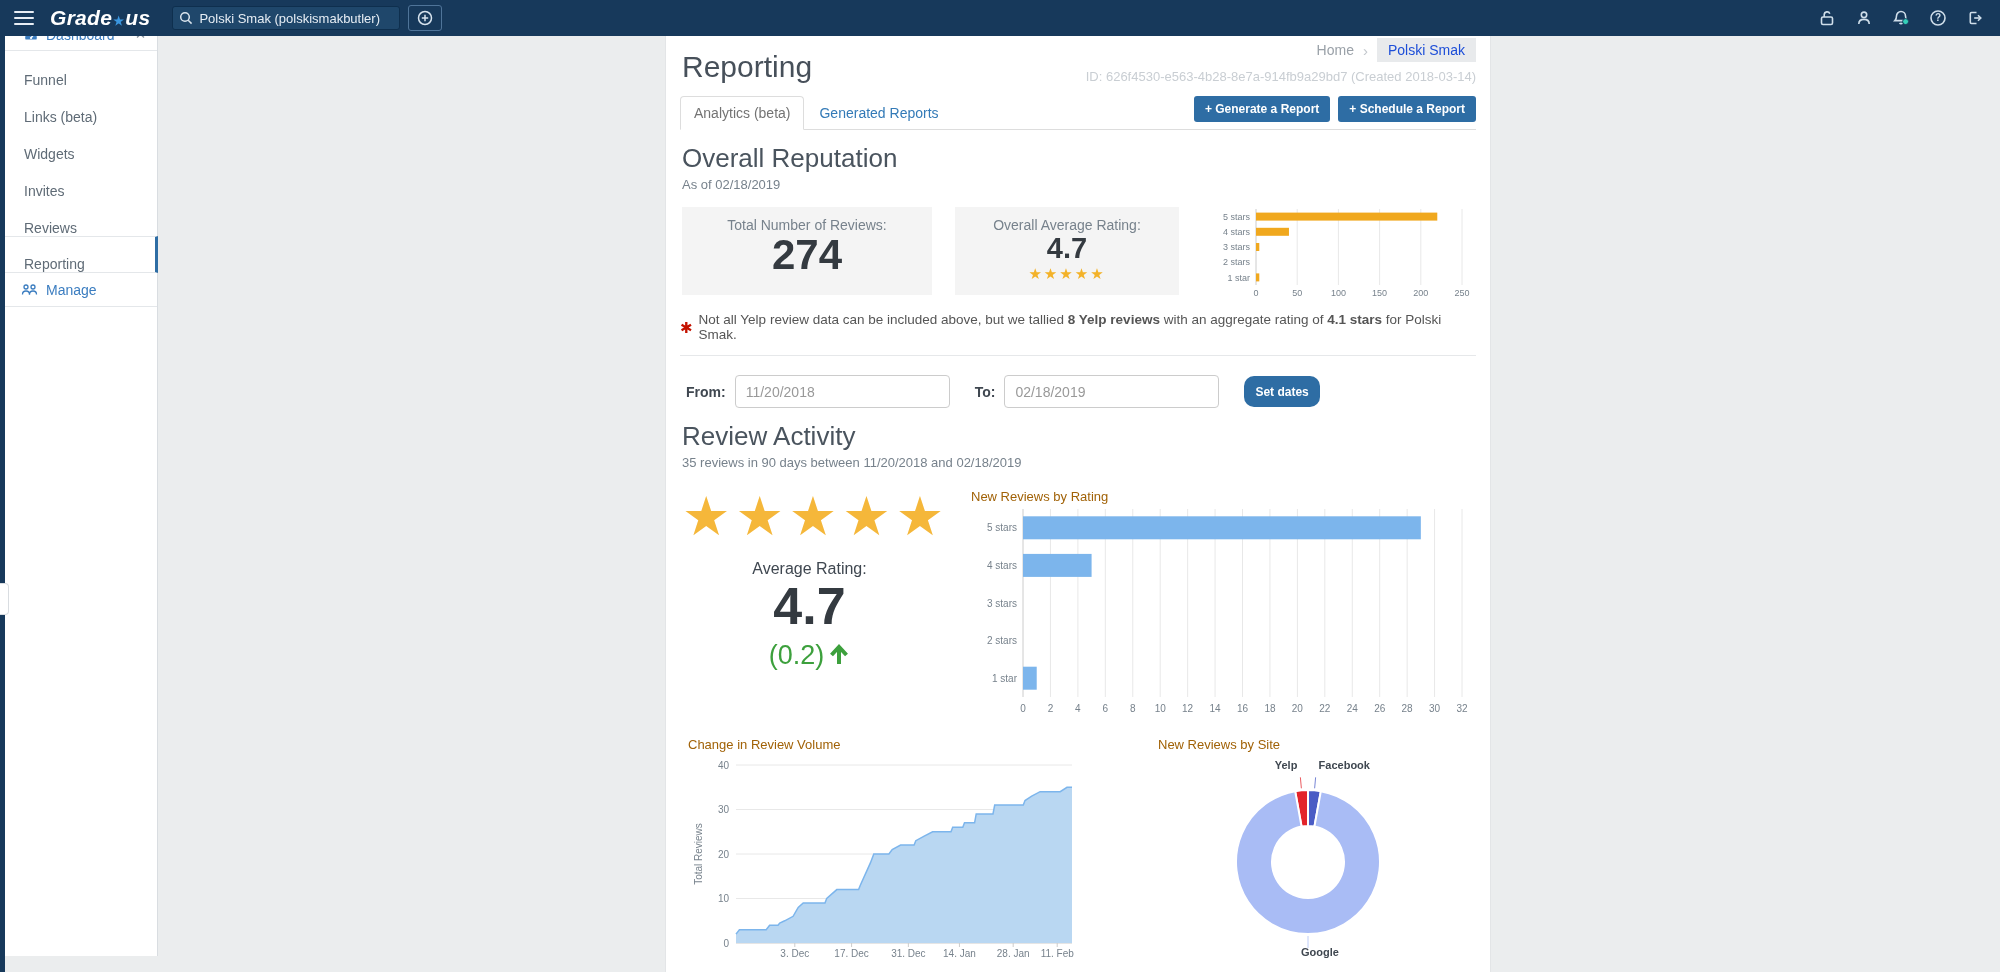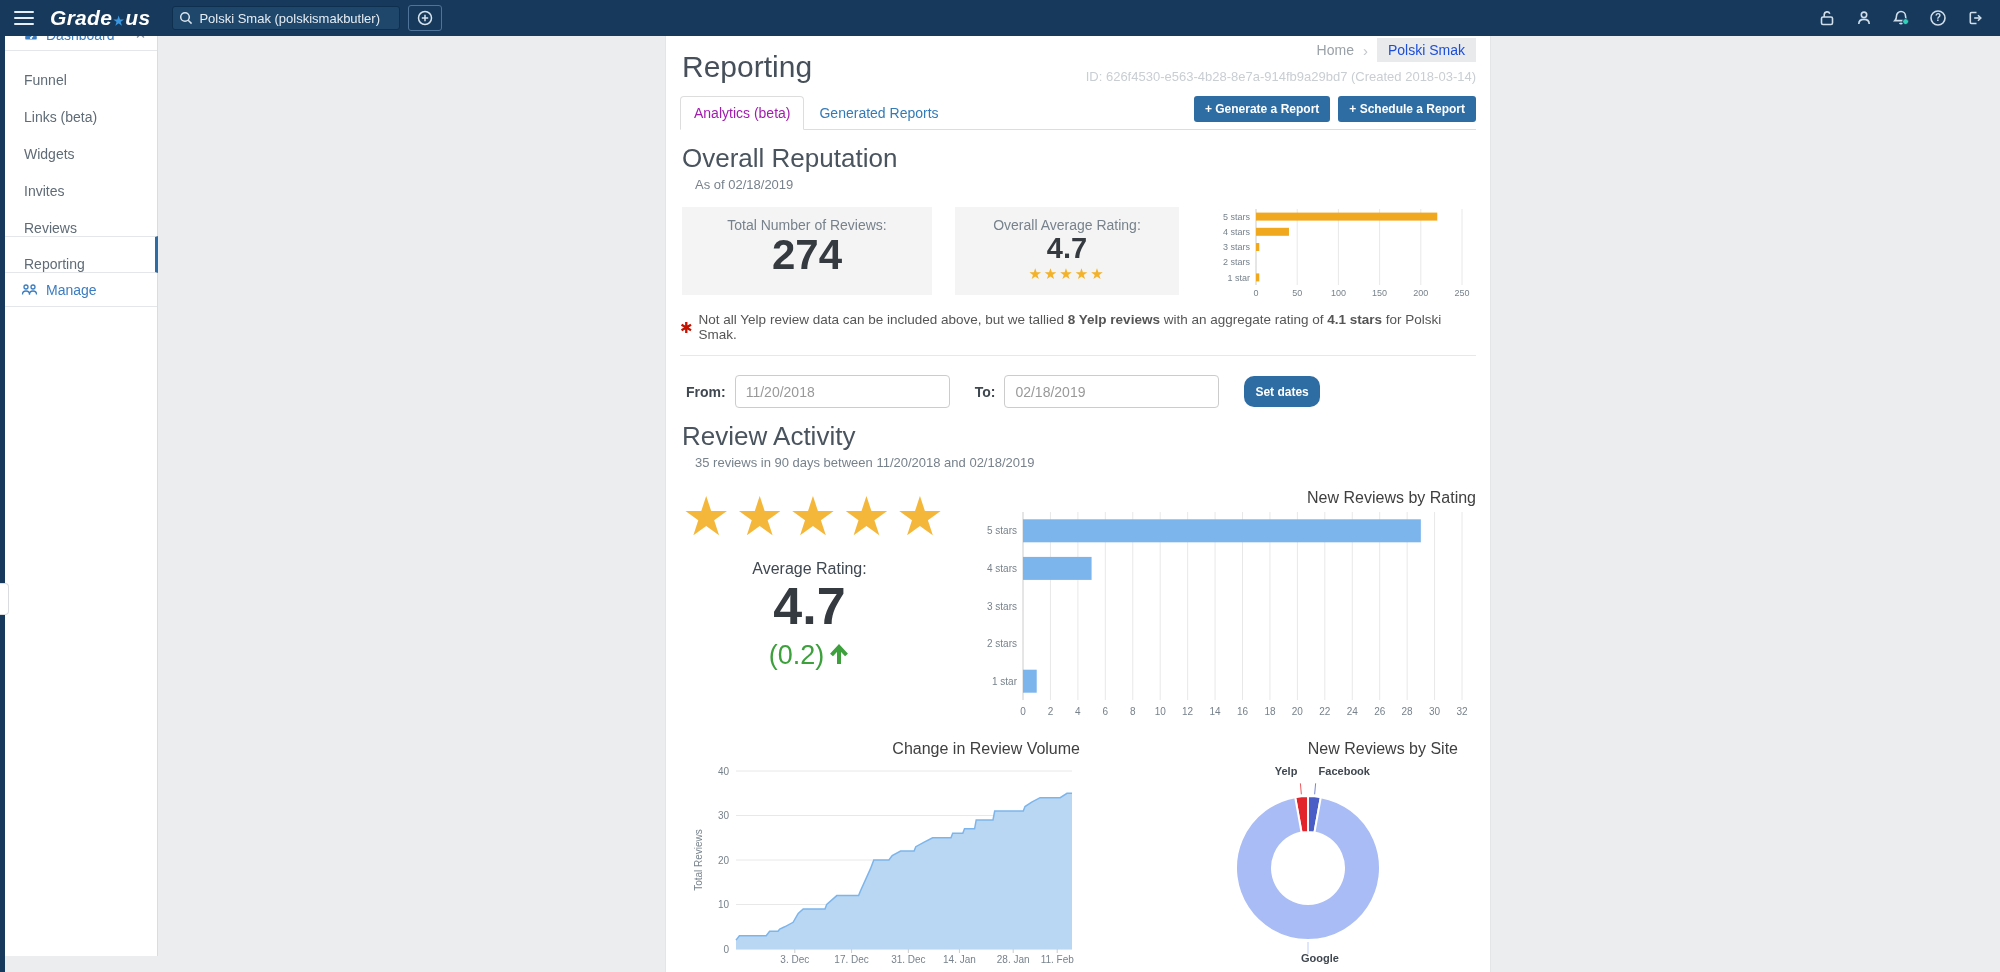--- a/index.html
+++ b/index.html
@@ -41,29 +41,29 @@
           border-left:1px solid #e3e5e7; border-right:1px solid #e3e5e7; padding:0 14px; overflow:hidden;}
   .card-head { position:relative; padding-top:6px; }
   h1.page-title { font-size:30px; font-weight:400; color:#47505a; margin:8px 0 0 2px;}
   .crumb-wrap { position:absolute; top:2px; right:0; text-align:right;}
   .crumb { display:flex; justify-content:flex-end; align-items:center; gap:9px; font-size:14px; color:#9aa1a8;}
   .crumb .sep { color:#c2c7cc; font-size:15px;}
   .crumb-box { background:#e8eaec; padding:4px 11px; color:#1d4ed8; cursor:default;}
   .id-line { margin-top:7px; font-size:13px; color:#c9ced3;}
 
   .tabs-row { display:flex; align-items:flex-end; border-bottom:1px solid #ddd; margin-top:12px; position:relative;}
-  .tab { font-size:14px; color:#a21caf; background:#fff; border:1px solid #ddd; border-bottom:1px solid #fff;
+  .tab { font-size:14px; color:#737373; background:#fff; border:1px solid #ddd; border-bottom:1px solid #fff;
          border-radius:4px 4px 0 0; padding:8px 13px; margin-bottom:-1px; cursor:pointer;}
   .tab-link { font-size:14px; color:#337ab7; padding:8px 15px; cursor:pointer;}
   .tab-actions { margin-left:auto; display:flex; gap:8px; margin-bottom:7px;}
   .btn { background:#2e6da4; color:#fff; font-weight:bold; font-size:12px; padding:6px 11px;
          border-radius:3px; border:none; cursor:pointer; font-family:inherit;}
 
   h2.sec { font-size:26px; font-weight:400; color:#4a545e; margin:13px 0 3px 2px;}
-  .sub { font-size:13px; color:#77828c; margin-left:15px;}
+  .sub { font-size:13px; color:#77828c; margin-left:2px;}
 
   .stat-row { display:flex; margin-top:15px; align-items:flex-start;}
   .stat-box { background:#f4f4f4; height:88px; text-align:center; padding-top:10px;}
   .stat-box .lbl { font-size:14px; color:#77828c;}
   .box1 { width:250px; margin-left:2px;}
   .big-num { font-size:42px; font-weight:800; color:#343a40; line-height:1.05;}
   .box2 { width:224px; margin-left:23px;}
   .med-num { font-size:29px; font-weight:800; color:#343a40; line-height:1.1;}
   .box-stars { color:#f3b229; font-size:15px; letter-spacing:2px;}
   .mini-chart { margin-left:auto; width:262px; height:92px;}
@@ -80,21 +80,21 @@
   .to-label { margin-left:25px;}
   .set-dates { height:31px; margin-left:25px;border-radius:10px;}
 
   .activity-row { display:flex; margin-top:17px;}
   .rating-block { width:255px; text-align:center; margin-left:2px;}
   .big-stars { color:#f5b73a; font-size:54px; letter-spacing:5px; line-height:1.1; white-space:nowrap;}
   .avg-label { font-size:16px; font-weight:normal; color:#3f4750; margin-top:14px;}
   .avg-value { font-size:52px; font-weight:800; color:#343a40; line-height:1.1;}
   .delta { font-size:27px; color:#3da03d; margin-top:4px; display:inline-flex; align-items:center; gap:4px;}
   .rating-chart-block { flex:1; margin-left:34px; margin-top:2px;}
-  .chart-title { text-align:right; font-size:16px; color:#404040; margin-bottom:3px;}
+  .chart-title { text-align:left; font-size:13px; color:#a16207; margin-bottom:3px;}
   .big-hbar { width:100%; height:208px;}
 
   .bottom-row { display:flex; margin-top:22px;}
   .area-block { margin-left:8px; width:392px;}
   .area-chart { width:392px; height:206px;}
   .donut-block { margin-left:78px; width:300px;}
   .donut-chart { width:300px; height:210px;}
 
   svg text { font-family:"Liberation Sans", sans-serif; }
 </style>

